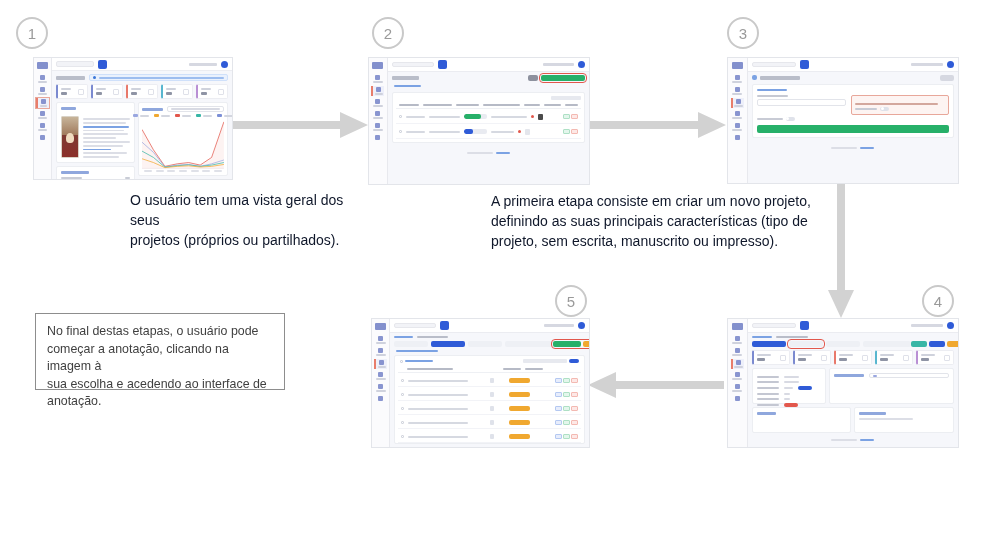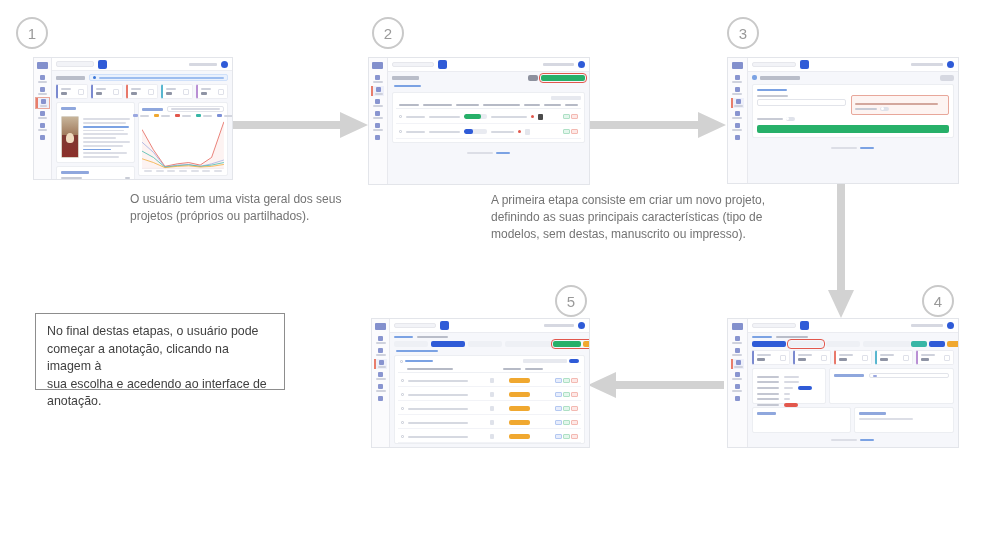--- a/index.html
+++ b/index.html
@@ -23,23 +23,23 @@
     font-size:15px;
     display:flex;align-items:center;justify-content:center;
     background:#fff;
     font-family:"Liberation Sans", sans-serif;
     z-index:6;
   }
 
   
   .caption{
     position:absolute;
-    font-size:12px;
+    font-size:14px;
     line-height:1.42;
-    color:#737373;
+    color:#0f172a;
     white-space:pre-line;
   }
   .callout{
     position:absolute;
     border:1px solid #8d8d8d;
     background:#fff;
     box-sizing:border-box;
     padding:9px 11px;
     font-size:12.4px;
     line-height:1.42;
@@ -511,21 +511,21 @@
               <i></i>
               <b></b>
             </div>
         </div>
       </div>
     </div>
   </div>
 
   <div class="caption" style="left:491px;top:192px;width:320px;">A primeira etapa consiste em criar um novo projeto,
 definindo as suas principais características (tipo de
-modelos, sem destas, manuscrito ou impresso).</div>
+projeto, sem escrita, manuscrito ou impresso).</div>
 
   <div class="step-badge" style="left:727px;top:17px;">3</div>
 
   <div class="shot" style="left:727px;top:57px;width:232px;height:127px;">
     <div class="app">
       <div class="rail">
         <div class="rail-logo"></div>
         <div class="rail-item">
             <div class="rail-ic"></div>
             <div class="rail-tx"></div>

